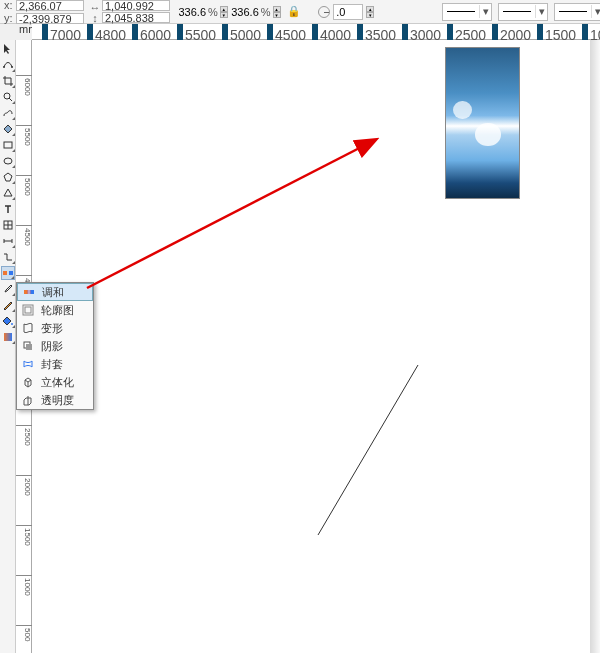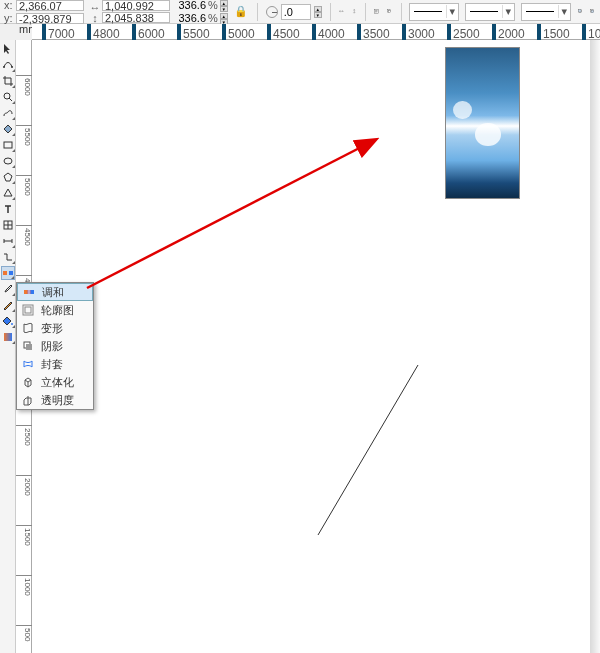--- a/index.html
+++ b/index.html
@@ -3,38 +3,38 @@
 <meta charset="utf-8">
 <style>
 * { margin: 0; padding: 0; box-sizing: border-box; font-family: "Microsoft YaHei", sans-serif; font-size: 11px; }
 body { background: #f0f0f0; width: 600px; height: 653px; overflow: hidden; }
 .topbar { display: flex; align-items: center; height: 24px; background: #f4f4f4; border-bottom: 1px solid #ccc; padding: 0 4px; gap: 6px; }
 .coord-block { display: flex; flex-direction: column; gap: 1px; font-size: 9px; color: #333; }
 .coord-row { display: flex; align-items: center; gap: 2px; }
 .coord-label { width: 10px; color: #555; }
 .coord-val { width: 68px; background: #fff; border: 1px solid #bbb; padding: 0 2px; height: 11px; line-height: 10px; }
 .lock-icon { width: 10px; height: 10px; display:flex; align-items:center; justify-content:center; color:#666; }
-.ratio-block { display:flex; flex-direction:column; gap:1px; font-size:9px; }
+.ratio-block { display:flex; flex-direction:row; gap:1px; font-size:9px; }
 .ratio-row { display:flex; align-items:center; gap:2px; }
 .ratio-val { width:30px; text-align:right; }
 .ratio-unit { color:#555; }
 .spin { width:8px; height:11px; display:flex; flex-direction:column; }
 .spin div { flex:1; background:#e0e0e0; border:1px solid #aaa; font-size:5px; line-height:4px; text-align:center; }
 .angle-block { display:flex; align-items:center; gap:3px; }
 .angle-icon { width:12px; height:12px; border:1px solid #999; border-radius:50%; position:relative; }
 .angle-icon::after { content:''; position:absolute; width:5px; height:1px; background:#666; top:5px; left:5px; }
 .angle-input { width:30px; height:16px; border:1px solid #bbb; background:#fff; padding:0 2px; }
 .tb-sep { width:1px; height:18px; background:#ccc; margin:0 2px; }
 .tb-btn { width:18px; height:18px; display:flex; align-items:center; justify-content:center; color:#555; border:1px solid transparent; }
 .combo { display:flex; align-items:center; height:18px; border:1px solid #bbb; background:#fff; }
 .combo-arrow { width:12px; text-align:center; color:#555; border-left:1px solid #ddd; }
 .line-swatch { width:28px; height:1px; background:#000; margin:0 4px; }
 
 .ruler-h { position:absolute; top:24px; left:32px; right:0; height:16px; background:#fff; border-bottom:1px solid #aaa; display:flex; }
-.ruler-h .tick { position:absolute; top:0; height:16px; border-left:4px solid #0c4a6e; font-size:12px; color:#555; padding-left:2px; padding-top:3px; }
+.ruler-h .tick { position:absolute; top:0; height:16px; border-left:6px solid #0c4a6e; font-size:14px; color:#555; padding-left:2px; padding-top:3px; }
 .ruler-v { position:absolute; top:40px; left:16px; width:16px; bottom:0; background:#fff; border-right:1px solid #aaa; }
 .ruler-v .tick { position:absolute; left:0; width:16px; border-top:1px solid #888; font-size:8px; color:#555; writing-mode:vertical-rl; text-orientation:mixed; padding-top:2px; }
 
 .toolbox { position:absolute; top:40px; left:0; width:16px; bottom:0; background:#f4f4f4; border-right:1px solid #ccc; display:flex; flex-direction:column; align-items:center; padding-top:2px; gap:2px; }
 .tool { width:14px; height:14px; display:flex; align-items:center; justify-content:center; color:#444; position:relative; }
 .tool svg { width:12px; height:12px; }
 .tool.active { background:#cde; border:1px solid #8ac; }
 .tool .fly { position:absolute; right:0; bottom:0; width:0; height:0; border-right:3px solid #666; border-top:3px solid transparent; }
 
 .canvas-area { position:absolute; top:40px; left:32px; right:0; bottom:0; background:#fff; overflow:hidden; }

